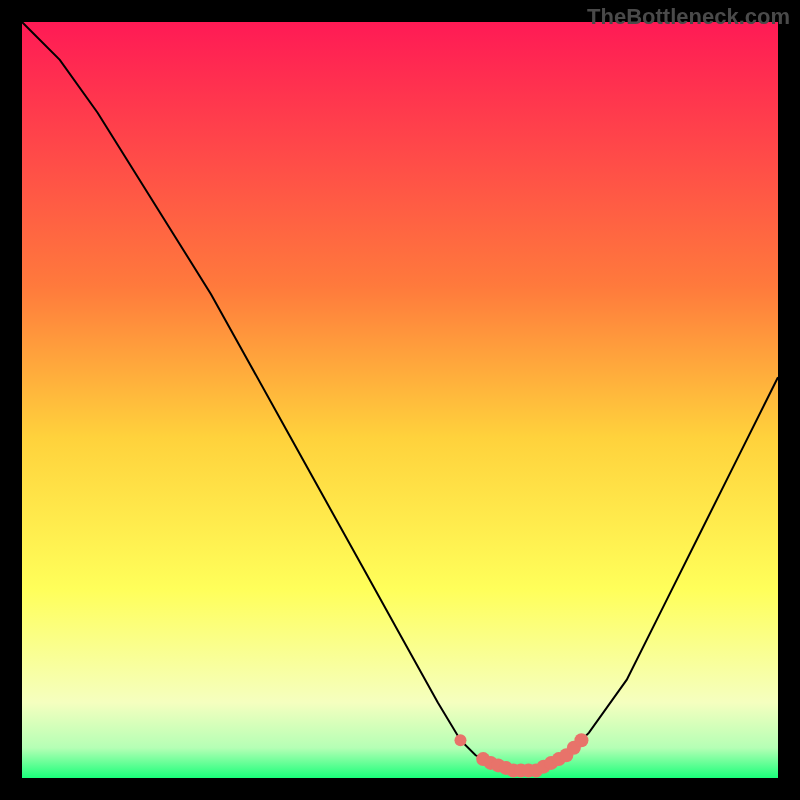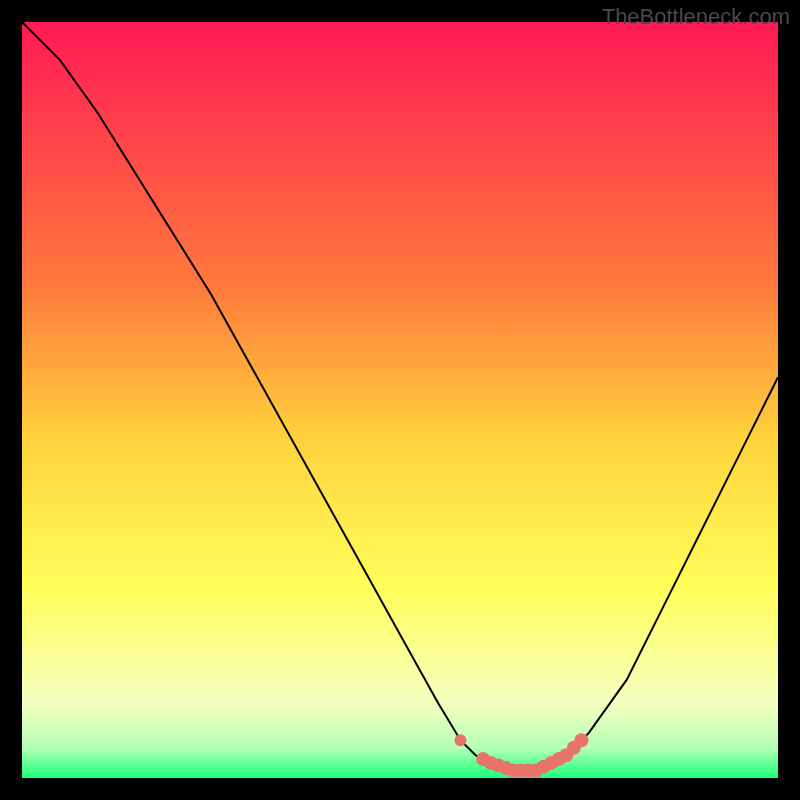--- a/index.html
+++ b/index.html
@@ -1,18 +1,18 @@
 <!DOCTYPE html>
 <html><head>
 <meta charset="utf-8">
 <style>
   * { margin: 0; padding: 0; box-sizing: border-box; }
   html, body { width: 800px; height: 800px; background: #000; overflow: hidden; }
   .container { position: relative; width: 800px; height: 800px; background: #000; }
-  .watermark { position: absolute; top: 4px; right: 10px; color: #4a4a4a; font-family: Arial, sans-serif; font-size: 22px; font-weight: normal; z-index: 10; }
+  .watermark { position: absolute; top: 4px; right: 10px; color: #4a4a4a; font-family: Arial, sans-serif; font-size: 22px; font-weight: bold; z-index: 10; }
   .plot-area { position: absolute; top: 22px; left: 22px; width: 756px; height: 756px; }
   svg { position: absolute; top: 0; left: 0; width: 100%; height: 100%; }
 </style>
 </head>
 <body>
 
 <div class="container">
   <div class="watermark">TheBottleneck.com</div>
   <div class="plot-area">
     <svg viewBox="0 0 756 756" preserveAspectRatio="none">

